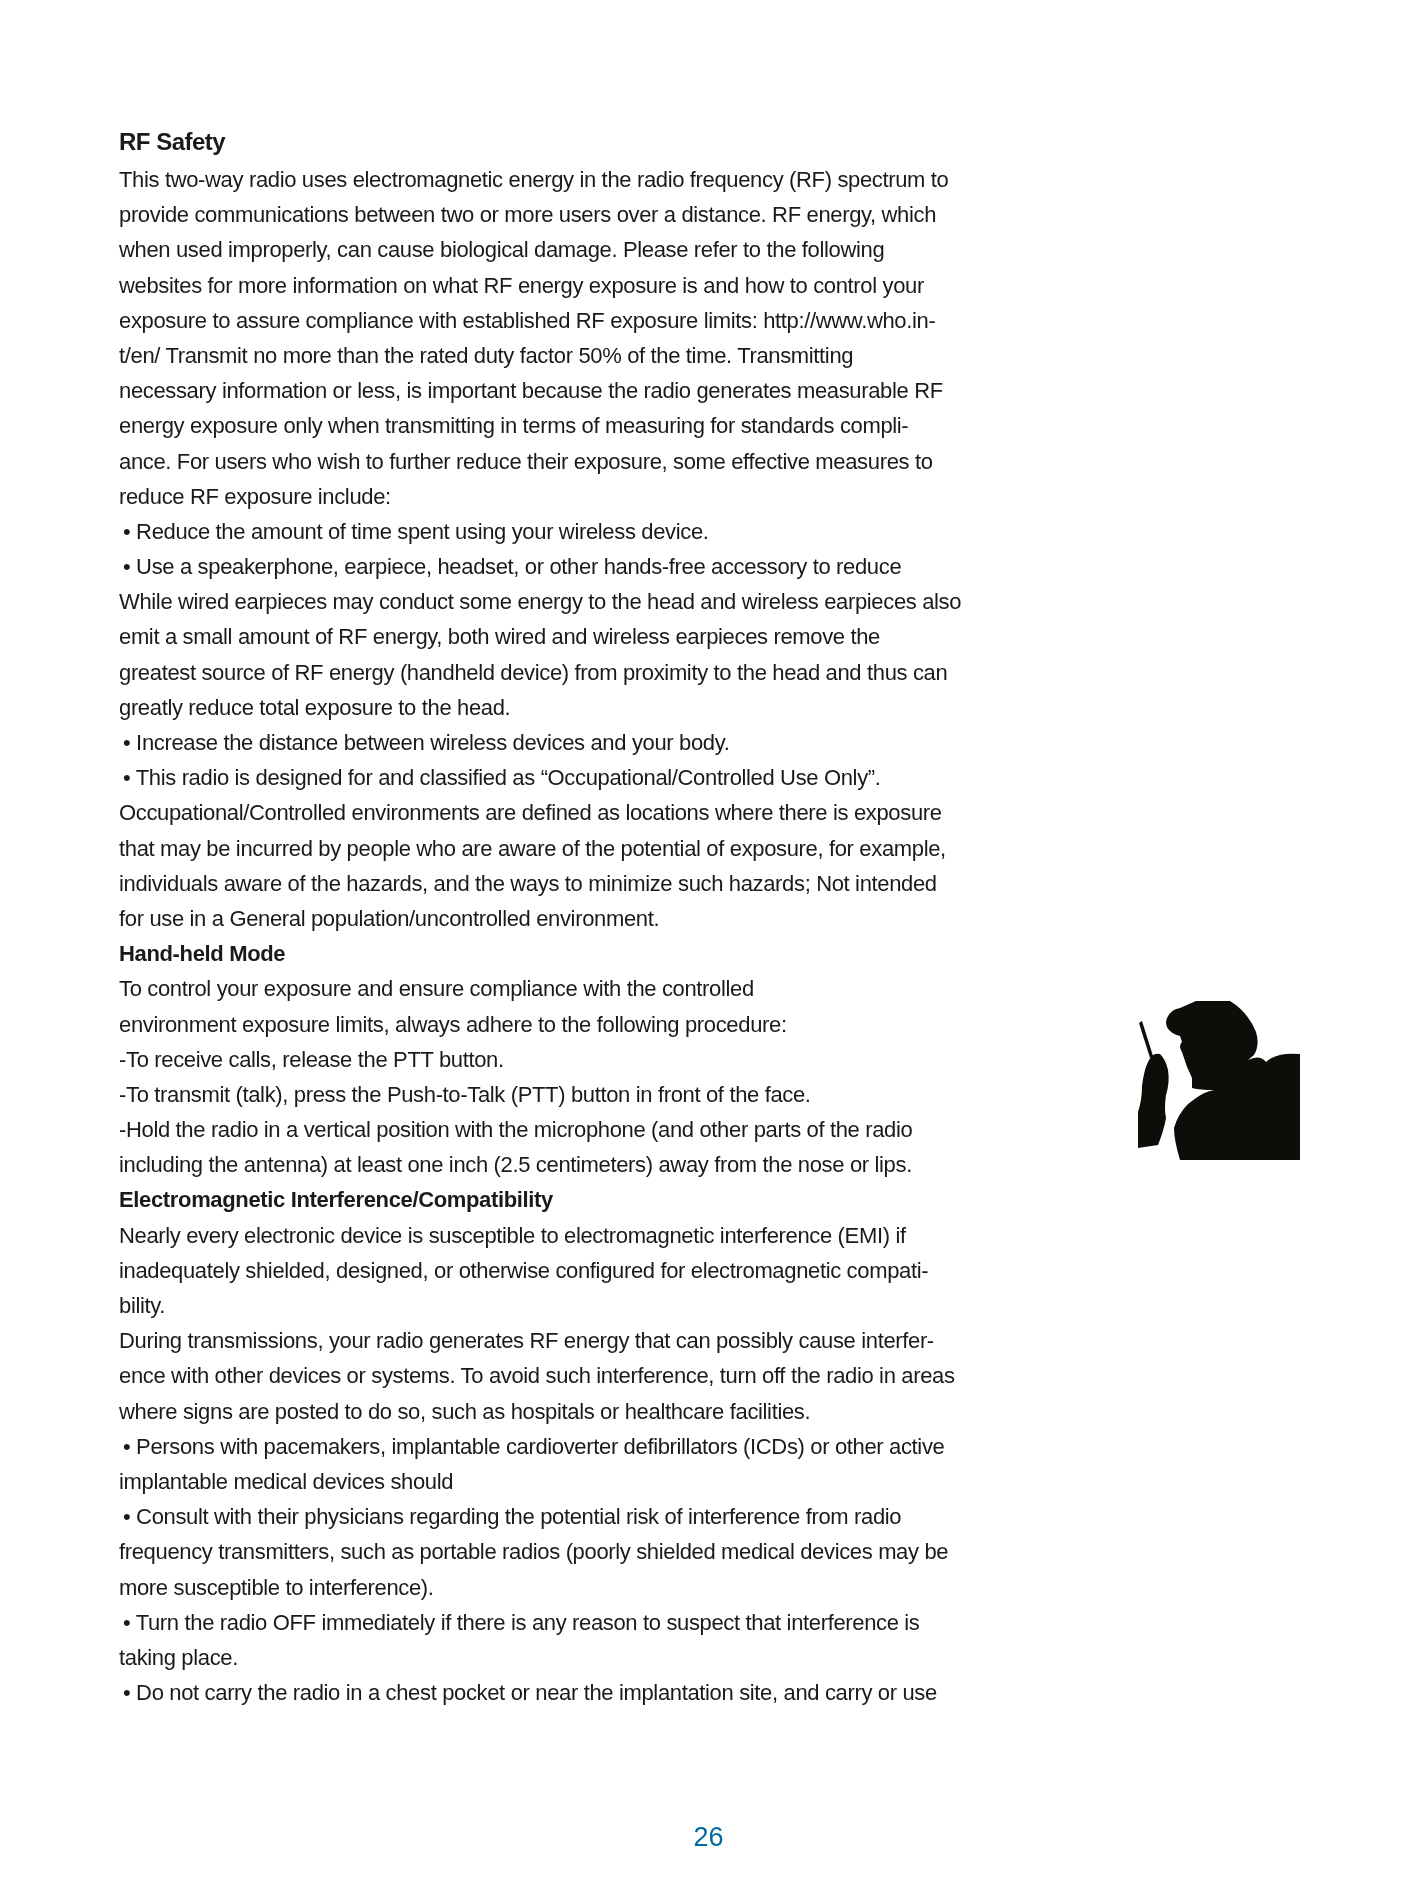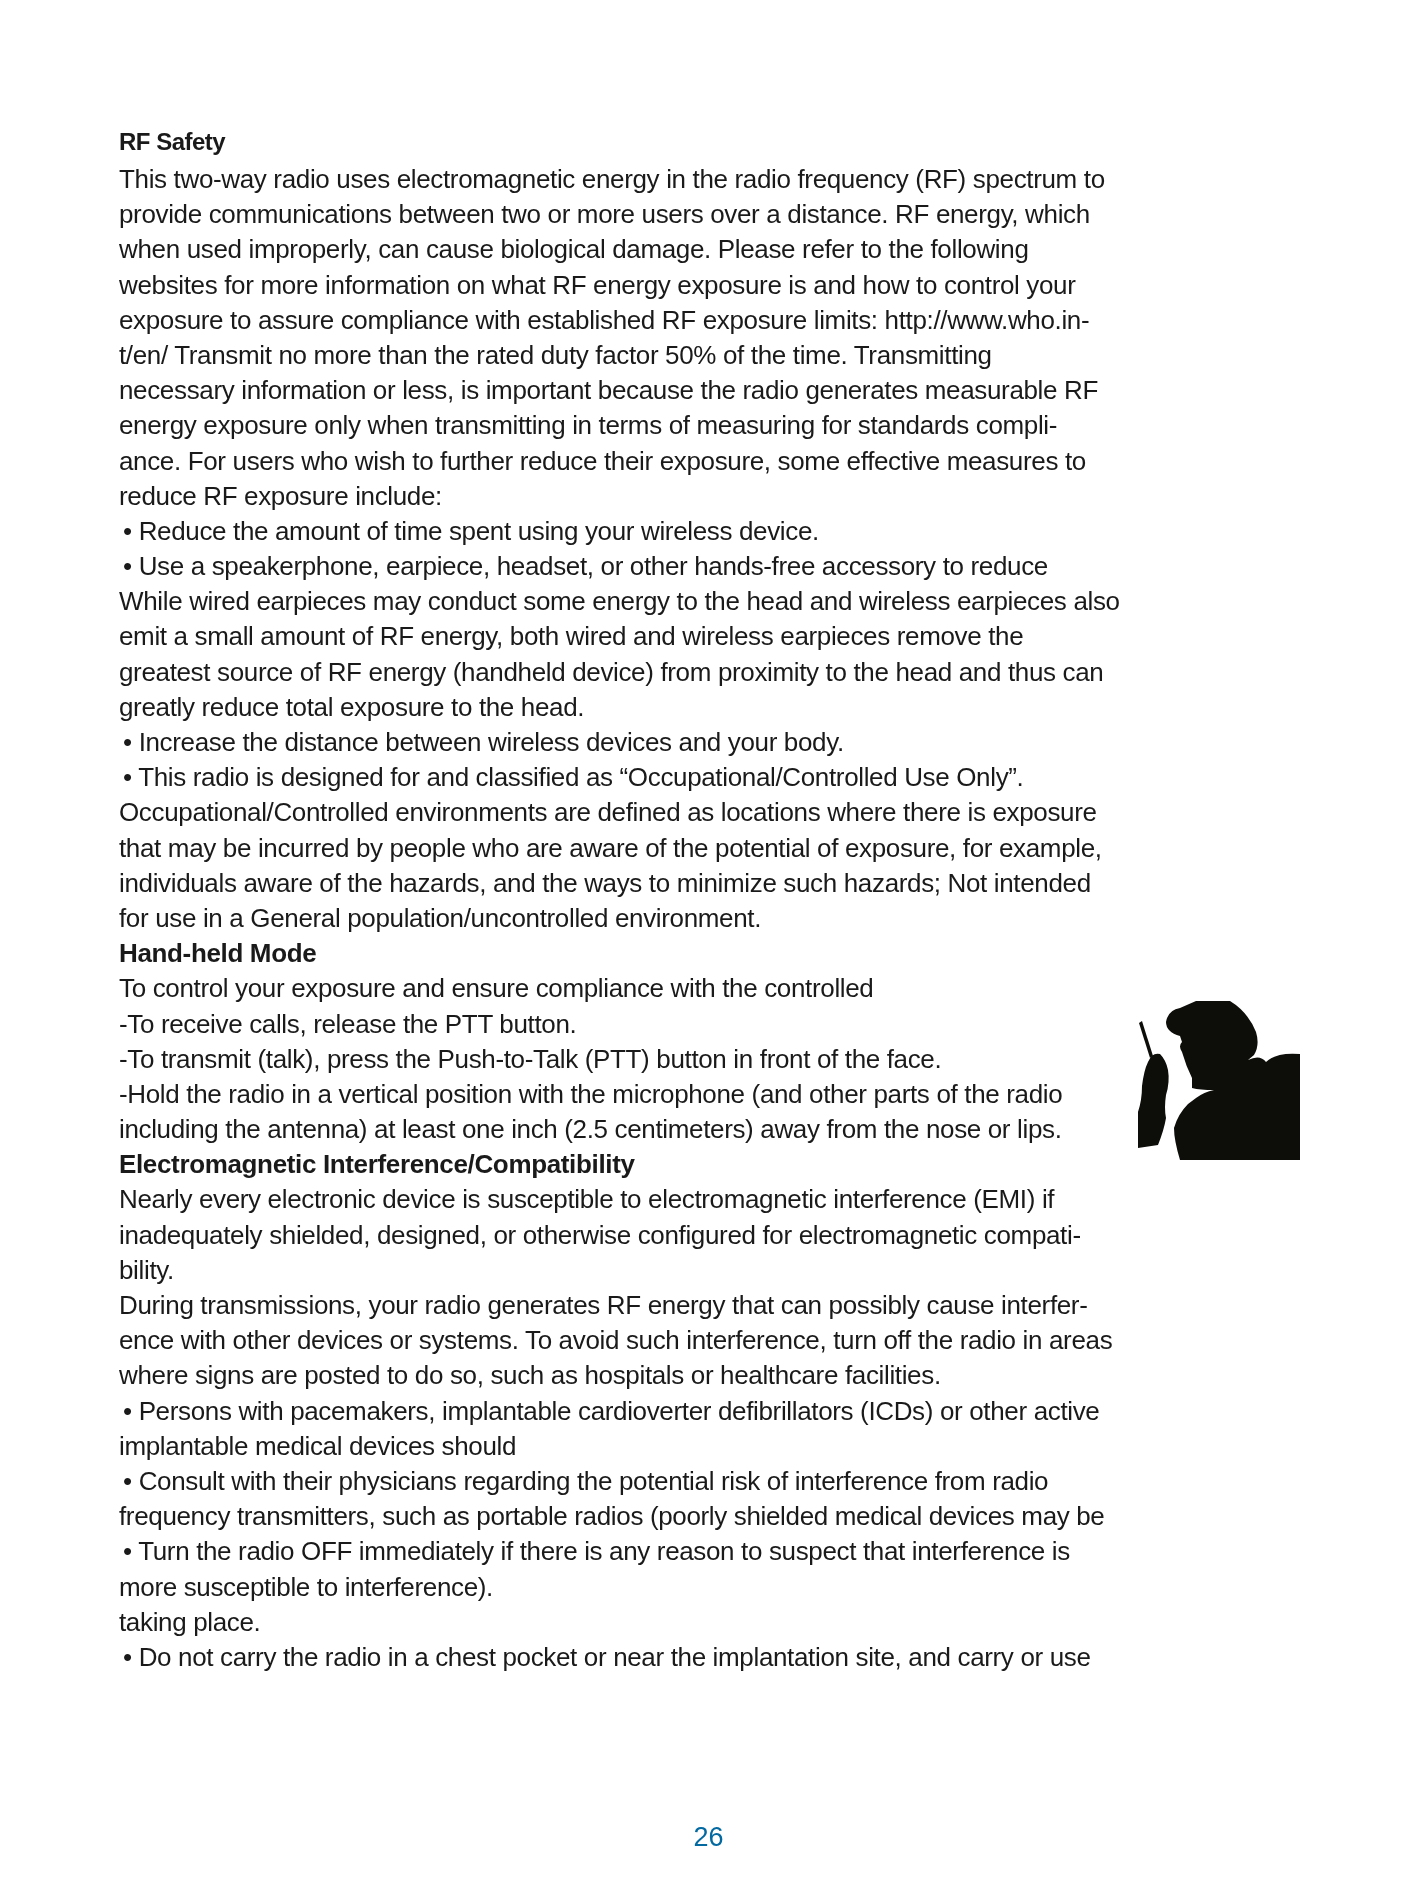--- a/index.html
+++ b/index.html
@@ -7,21 +7,21 @@
   .page {
     position: absolute; left: 119px; top: 122px; width: 1200px;
     font-family: "Liberation Sans", "DejaVu Sans", sans-serif;
     color: #1a1a1a;
   }
   .title {
     font-size: 24px; font-weight: bold; line-height: 40px; height: 40px;
     letter-spacing: -0.5px; margin: 0;
   }
   .line {
-    font-size: 26px; line-height: 35.2px; height: 35.2px;
+    font-size: 22px; line-height: 35.2px; height: 35.2px;
     white-space: nowrap; letter-spacing: -0.35px;
   }
   .line.bold { font-weight: bold; }
   .line.bullet { padding-left: 4px; }
   .figure {
     position: absolute; left: 1136px; top: 990px; width: 166px; height: 170px;
   }
   .pagenum {
     position: absolute; top: 1822px; left: 0; width: 1417px; text-align: center;
     font-family: "Liberation Sans", "DejaVu Sans", sans-serif;
@@ -51,37 +51,38 @@
       <div class="line">greatest source of RF energy (handheld device) from proximity to the head and thus can</div>
       <div class="line">greatly reduce total exposure to the head.</div>
       <div class="line bullet"> • Increase the distance between wireless devices and your body.</div>
       <div class="line bullet"> • This radio is designed for and classified as “Occupational/Controlled Use Only”.</div>
       <div class="line">Occupational/Controlled environments are defined as locations where there is exposure</div>
       <div class="line">that may be incurred by people who are aware of the potential of exposure, for example,</div>
       <div class="line">individuals aware of the hazards, and the ways to minimize such hazards; Not intended</div>
       <div class="line">for use in a General population/uncontrolled environment.</div>
       <div class="line bold">Hand-held Mode</div>
       <div class="line">To control your exposure and ensure compliance with the controlled</div>
+      <div class="line">environment exposure limits, always adhere to the following procedure:</div>
       <div class="line">-To receive calls, release the PTT button.</div>
       <div class="line">-To transmit (talk), press the Push-to-Talk (PTT) button in front of the face.</div>
       <div class="line">-Hold the radio in a vertical position with the microphone (and other parts of the radio</div>
       <div class="line">including the antenna) at least one inch (2.5 centimeters) away from the nose or lips.</div>
       <div class="line bold">Electromagnetic Interference/Compatibility</div>
       <div class="line">Nearly every electronic device is susceptible to electromagnetic interference (EMI) if</div>
       <div class="line">inadequately shielded, designed, or otherwise configured for electromagnetic compati-</div>
       <div class="line">bility.</div>
       <div class="line">During transmissions, your radio generates RF energy that can possibly cause interfer-</div>
       <div class="line">ence with other devices or systems. To avoid such interference, turn off the radio in areas</div>
       <div class="line">where signs are posted to do so, such as hospitals or healthcare facilities.</div>
       <div class="line bullet"> •  Persons with pacemakers, implantable cardioverter defibrillators (ICDs) or other active</div>
       <div class="line">implantable medical devices should</div>
       <div class="line bullet"> •  Consult with their physicians regarding the potential risk of interference from radio</div>
       <div class="line">frequency transmitters, such as portable radios (poorly shielded medical devices may be</div>
+      <div class="line">more susceptible to interference).</div>
       <div class="line bullet"> •  Turn the radio OFF immediately if there is any reason to suspect that interference is</div>
-      <div class="line">more susceptible to interference).</div>
       <div class="line">taking place.</div>
       <div class="line bullet"> •  Do not carry the radio in a chest pocket or near the implantation site, and carry or use</div>
     </div>
 </div>
 
 <div class="figure">
   <svg width="166" height="170" viewBox="0 0 166 170" xmlns="http://www.w3.org/2000/svg">
 
     <path d="M3 33 L6 31 L17 66 L14 68 Z" fill="#0d0d0a"></path>
 

